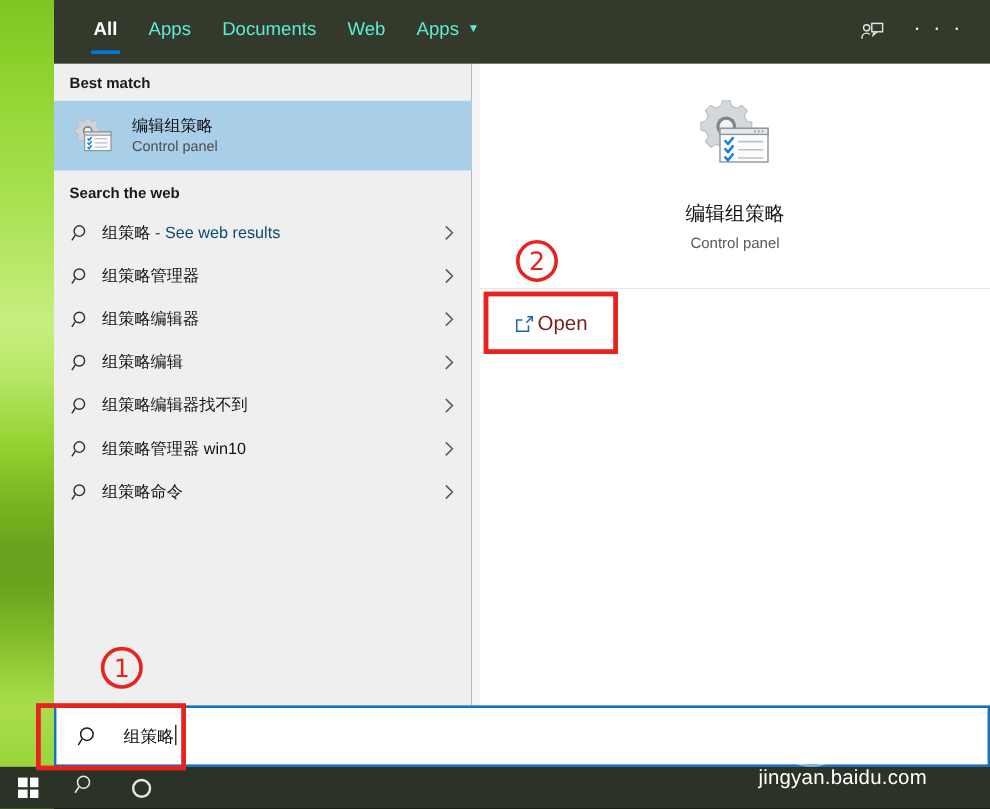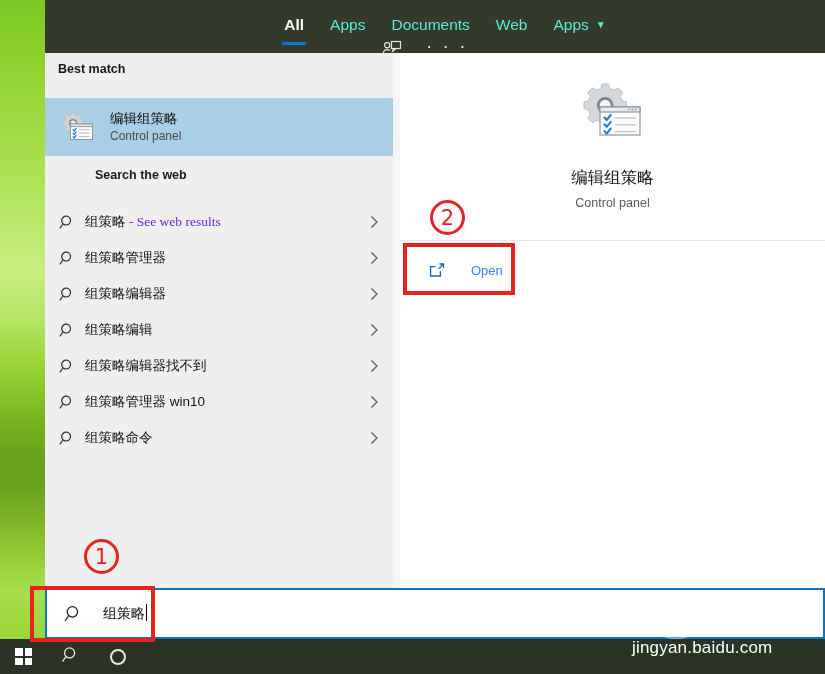--- a/index.html
+++ b/index.html
@@ -57,21 +57,20 @@
 
   
   .header {
     position: absolute;
     left: 45px; top: 0;
     width: 780px;
     height: 53px;
     background: #333a2c;
     display: flex;
     align-items: center;
-    flex-direction: column;
   }
   .header-topline {
     position: absolute;
     left: 45px; top: 0;
     width: 780px;
     height: 1px;
     background: #6f8a3c;
   }
   .tabs {
     display: flex;
@@ -137,25 +136,24 @@
     left: 45px; top: 53px;
     width: 348px;
     height: 535px;
     background: #efefef;
     overflow: hidden;
   }
   .section-title {
     font-size: 12.5px;
     font-weight: bold;
     color: #1a1a1a;
-    padding: 9px 0 22px 13px;
+    padding: 9px 0 8px 13px;
   }
   .section-title.web {
     padding-top: 12px;
-    margin-left: 37px;
   }
 
   .best-match-row {
     display: flex;
     align-items: center;
     height: 58px;
     background: #a9cee8;
     padding-left: 13px;
     cursor: default;
   }
@@ -196,22 +194,21 @@
     align-items: center;
   }
   .web-label {
     flex: 1;
     font-size: 13.5px;
     color: #121212;
     white-space: nowrap;
     overflow: hidden;
   }
   .web-label .suffix {
-    color: #6d28d9;
-    font-family: Liberation Serif, serif;
+    color: #0c4a6e;
   }
   .chev {
     flex: 0 0 14px;
     color: #595959;
     display: flex;
     align-items: center;
     justify-content: flex-end;
   }
 
   
@@ -270,23 +267,23 @@
     box-sizing: border-box;
     cursor: default;
     background: #ffffff;
   }
   .open-icon {
     flex: 0 0 20px;
     display: flex;
     align-items: center;
   }
   .open-label {
-    font-size: 13px;
-    color: #3b82f6;
-    margin-left: 23px;
+    font-size: 17px;
+    color: #7f1d1d;
+    margin-left: 0;
   }
 
   
   .searchbar {
     position: absolute;
     left: 45px;
     top: 588px;
     width: 780px;
     height: 51px;
     background: #ffffff;

